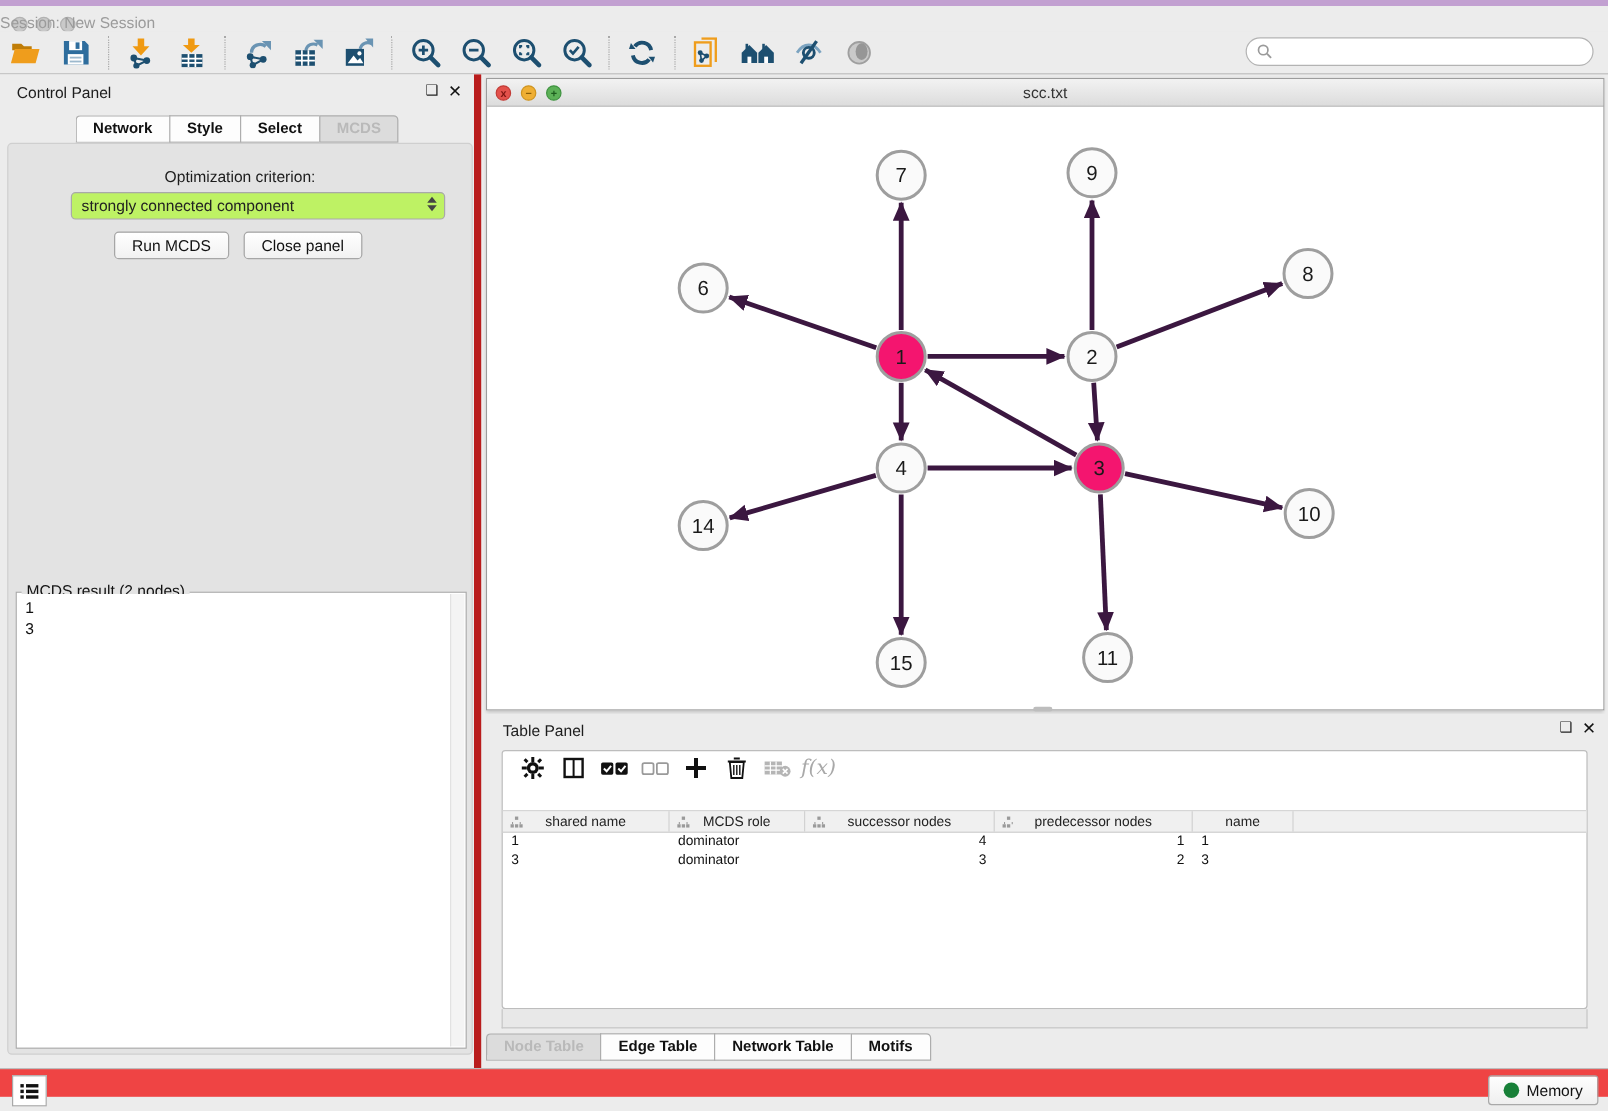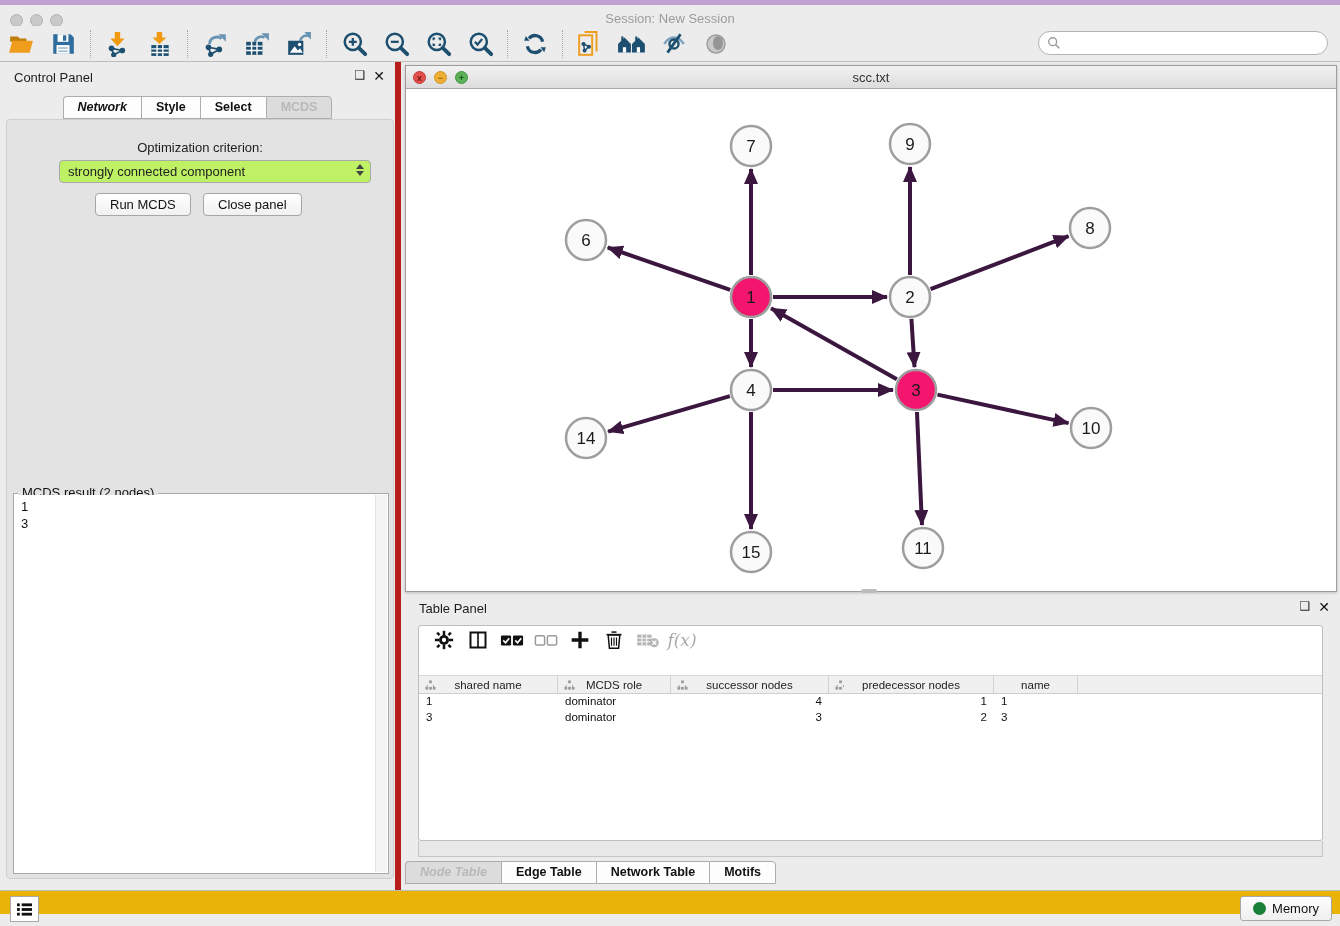--- a/index.html
+++ b/index.html
@@ -3,39 +3,39 @@
 <meta charset="utf-8">
 <style>
   * { margin:0; padding:0; box-sizing:border-box; }
   html,body { width:1340px; height:926px; }
   body { font-family:"Liberation Sans","DejaVu Sans",sans-serif; background:#ececec; position:relative; overflow:hidden; font-size:13px; color:#222; }
 
   
   .titlebar { position:absolute; left:0; top:0; width:1340px; height:26px; background:#ececec; border-top:5px solid #c2a0d1; }
   .tl { position:absolute; top:9px; width:13px; height:13px; border-radius:50%; background:#c9c9c9; border:1px solid #b2b2b2; }
   .tl1{ left:10px; } .tl2{ left:30px; } .tl3{ left:50px; }
-  .win-title { position:absolute; left:0; right:0; top:6px; text-align:center; color:#9b9b9b; font-size:13px; }
+  .win-title { position:absolute; left:0; right:0; top:6px; color:#9b9b9b; font-size:13px; }
 
   
   .toolbar { position:absolute; left:0; top:26px; width:1340px; height:36px; background:#ececec; border-bottom:1px solid #bdbdbd; display:flex; align-items:center; }
   .tb-icon { width:34px; height:30px; display:flex; align-items:center; justify-content:center; margin:0 4px; }
   .tb-sep { width:1px; height:28px; border-left:1px dotted #a8a8a8; margin:0 6px; }
   .tb-search { position:absolute; right:12px; top:5px; width:290px; height:24px; background:#fff; border:1px solid #b3b3b3; border-radius:12px; display:flex; align-items:center; padding-left:8px; }
   .tb-search input { border:none; outline:none; flex:1; font-size:12px; background:transparent; margin-left:5px; }
 
   
   .control-panel { position:absolute; left:0; top:62px; width:401px; height:828px; background:#ececec; border-right:6px solid #b91c1c; }
   .cp-header { position:absolute; left:0; top:0; width:100%; height:28px; }
   .cp-title { position:absolute; left:14px; top:8px; font-size:13px; color:#1d1d1d; }
   .panel-btns { position:absolute; right:10px; top:6px; display:flex; gap:8px; }
   .float-glyph { font-size:12px; color:#222; cursor:default; }
   .close-glyph { font-size:14px; font-weight:bold; color:#111; cursor:default; }
   .cp-tabs { position:absolute; left:0; top:34px; width:100%; display:flex; justify-content:center; }
   .tab { height:23px; line-height:21px; padding:0 14px; background:#fdfdfd; border:1px solid #adadad; border-right:none; font-size:12.5px; font-weight:600; color:#111; }
-  .tab:first-child { border-radius:4px 0 0 0;font-style:italic; }
+  .tab:first-child { border-radius:4px 0 0 0; }
   .tab:last-child { border-right:1px solid #adadad; border-radius:0 4px 0 0; }
   .tab.sel { background:#dcdcdc; color:#b9b9b9; }
   .cp-body { position:absolute; left:6px; top:57px; width:388px; height:760px; background:#e3e3e3; border:1px solid #cfcfcf; border-radius:4px; }
   .opt-label { position:absolute; left:0; width:100%; top:20px; text-align:center; font-size:13px; color:#1c1c1c; }
   .dropdown { position:absolute; left:52px; top:40px; width:312px; height:23px; background:#bef264; border:1px solid #a9a9a9; border-radius:4px; display:flex; align-items:center; padding:0 8px; font-size:13px; }
   .dd-stepper { position:absolute; right:6px; top:3px; display:flex; flex-direction:column; gap:2px; }
   .dd-up { width:0;height:0;border-left:4px solid transparent;border-right:4px solid transparent;border-bottom:5px solid #444; }
   .dd-dn { width:0;height:0;border-left:4px solid transparent;border-right:4px solid transparent;border-top:5px solid #444; }
   .btn { position:absolute; height:23px; background:linear-gradient(#ffffff,#f1f1f1); border:1px solid #a6a6a6; border-radius:4px; font-size:13px; color:#111; text-align:center; line-height:21px; padding:0 14px; }
   .btn-run { left:88px; top:73px; }
@@ -67,21 +67,21 @@
   .th { display:flex; align-items:center; justify-content:center; gap:5px; font-size:11.5px; color:#222; border-right:1px solid #d2d2d2; position:relative; }
   .th .flow-ic { position:absolute; left:6px; top:4px; }
   .tbl-row { display:flex; height:16px; font-size:11.5px; color:#111; }
   .td { padding:1px 7px; overflow:hidden; white-space:nowrap; }
   .num { text-align:right; }
   .tp-scrollstrip { position:absolute; left:13px; top:246px; width:905px; height:16px; background:#e8e8e8; border:1px solid #c6c6c6; border-top:none; }
   .tp-tabs { position:absolute; left:0; top:266px; width:100%; display:flex; justify-content:flex-start; }
   .tp-tabs .tab { font-size:12.5px; }
 
   
-  .statusbar { position:absolute; left:0; top:890px; width:1340px; height:24px; background:#eab308; border-top:1px solid #bdbdbd; }
+  .statusbar { position:absolute; left:0; top:890px; width:1340px; height:24px; background:#ef4444; border-top:1px solid #bdbdbd; }
   .sb-left-btn { position:absolute; left:10px; top:5px; width:29px; height:26px; background:#fff; border:1px solid #a9a9a9; display:flex; align-items:center; justify-content:center; }
   .sb-mem-btn { position:absolute; right:8px; top:5px; height:25px; background:linear-gradient(#fefefe,#efefef); border:1px solid #a9a9a9; border-radius:3px; display:flex; align-items:center; gap:6px; padding:0 12px; font-size:13px; color:#111; }
   .mem-dot { width:13px; height:13px; border-radius:50%; background:#188038; }
 
   .splitter-dot { position:absolute; background:#bdbdbd; }
 </style>
 </head>
 <body>
 
 <div class="titlebar">

